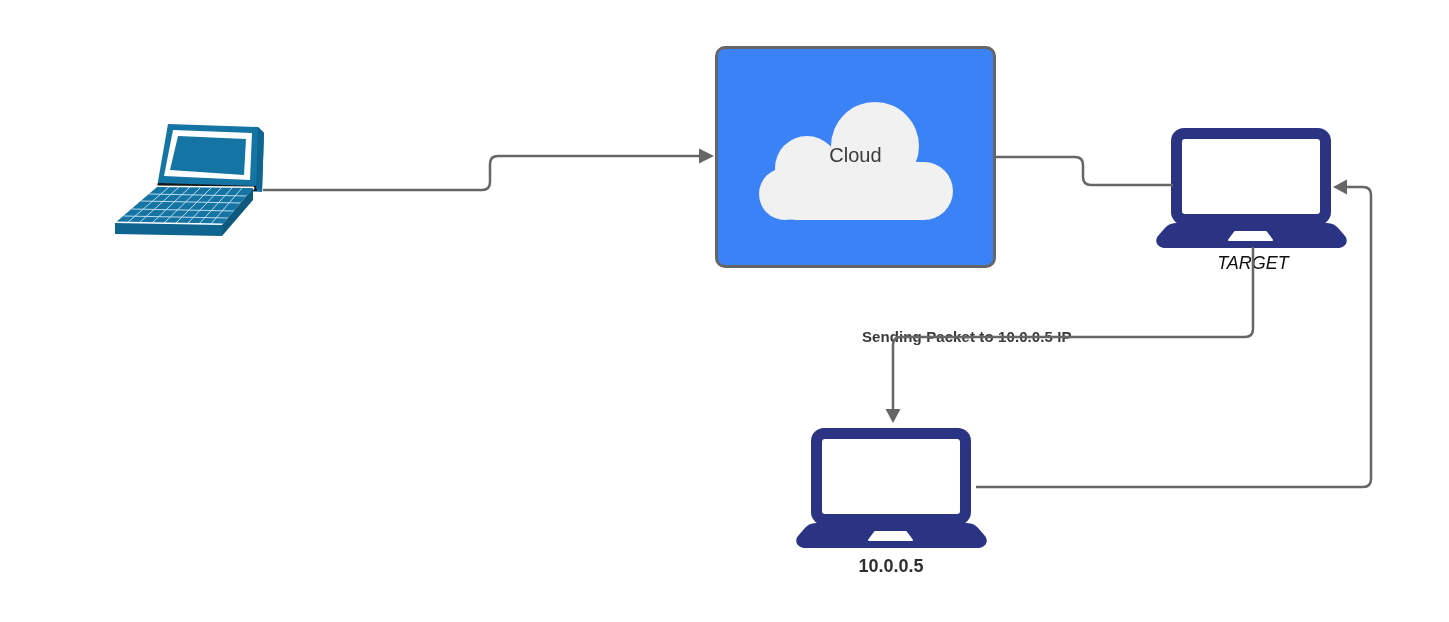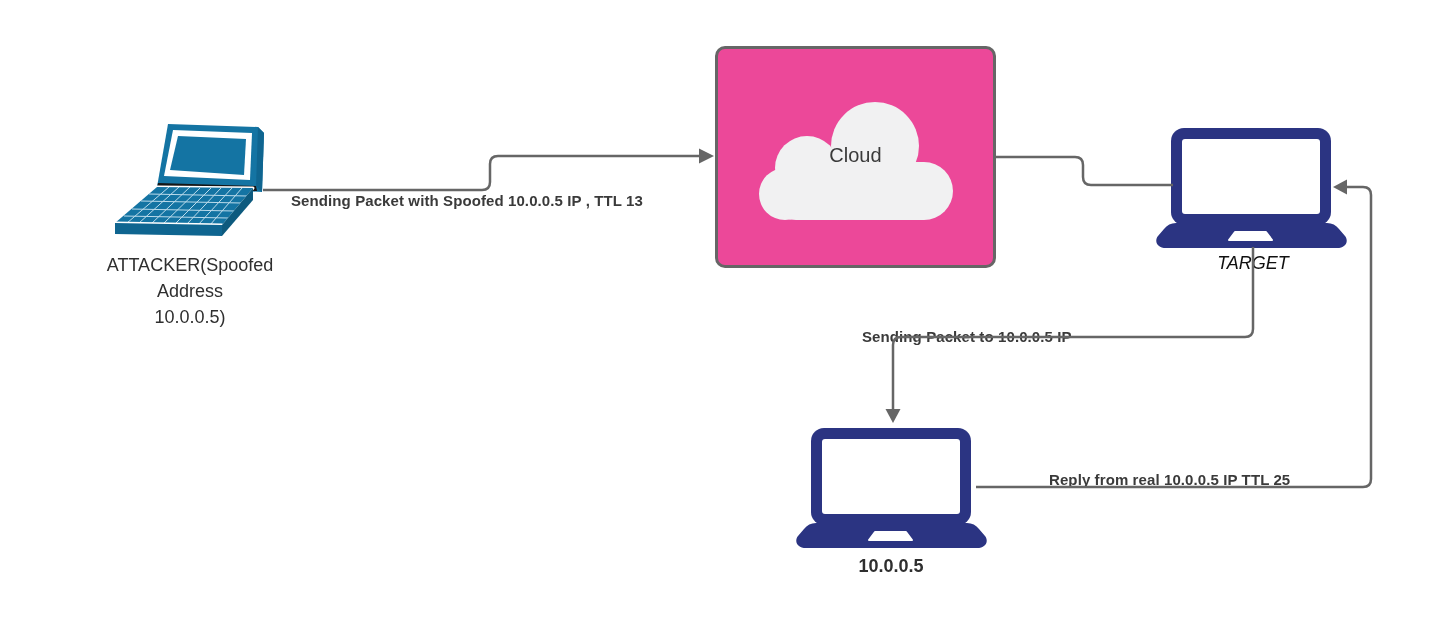--- a/index.html
+++ b/index.html
@@ -15,21 +15,21 @@
     white-space:nowrap;z-index:20;letter-spacing:0.1px;
   }
   .node-label{
     position:absolute;font-size:18px;color:#2f2f2f;text-align:center;
     white-space:pre-line;line-height:26px;z-index:20;
   }
   .target-label{font-weight:normal;font-style:italic;color:#101010;line-height:20px;}
   .host-label{line-height:20px;font-weight:bold;}
   .cloud-box{
     position:absolute;left:715px;top:46px;width:281px;height:222px;
-    border:3px solid #666666;border-radius:10px;background:#ec4899;
+    border:3px solid #666666;border-radius:10px;background:#3b82f6;
     box-sizing:border-box;z-index:10;
   }
   .cloud-shape{position:absolute;left:37px;top:53px;}
   .cloud-label{
     position:absolute;left:0;right:0;top:95px;text-align:center;
     font-size:20px;color:#3a3a3a;z-index:2;
   }
   .halo{paint-order:stroke;}
 </style>
 </head>
@@ -60,23 +60,20 @@
         <path d="M99,68 L63,104"></path>
           <path d="M109,68 L75,104"></path>
         <path d="M120,68 L86,105"></path>
           <path d="M130,68 L98,105"></path>
       </g>
 
       <polygon class="halo" points="3,103 110,105 110,116 3,114" fill="#0f6590" stroke="#ffffff" stroke-width="3" stroke-linejoin="round"></polygon>
       <polygon points="110,105 141,68 141,80 110,116" fill="#0d5a7e"></polygon>
     </svg>
   </div>
-  <div class="node-label" style="left:88px;top:252px;width:204px;">ATTACKER(Spoofed
-Address
-10.0.0.5)</div>
 
   <div class="cloud-box">
     <svg class="cloud-shape" width="198" height="118" viewBox="0 0 198 118">
       <g fill="#f1f1f2">
         <circle cx="120" cy="44" r="44"></circle>
         <circle cx="52" cy="66" r="32"></circle>
         <circle cx="30" cy="92" r="26"></circle>
         <rect x="12" y="60" width="186" height="58" rx="29"></rect>
       </g>
     </svg>
@@ -96,23 +93,21 @@
   <div class="node" style="left:795px;top:428px;width:193px;height:120px;z-index:10;">
     <svg width="193" height="120" viewBox="0 0 193 120">
       <rect x="16" y="0" width="160" height="97" rx="13" fill="#2b3482"></rect>
       <rect x="27" y="11" width="138" height="75" rx="3" fill="#ffffff"></rect>
       <path d="M21,95 H172 C177,95 181,97 184,101 L190,108 C194,113 191,120 182,120 H11 C2,120 -1,113 3,108 L9,101 C12,97 16,95 21,95 Z" fill="#2b3482"></path>
       <path d="M80,104 L111,104 L117,112 L74,112 Z" fill="#ffffff" stroke="#ffffff" stroke-width="2" stroke-linejoin="round"></path>
     </svg>
   </div>
   <div class="node-label host-label" style="left:821px;top:556px;width:140px;">10.0.0.5</div>
 
-  <div class="edge-label" style="left:291px;top:192px;">Sending Packet with Spoofed 10.0.0.5 IP , TTL 13</div>
   <div class="edge-label" style="left:862px;top:328px;">Sending Packet to 10.0.0.5 IP</div>
-  <div class="edge-label" style="left:1049px;top:471px;">Reply from real 10.0.0.5 IP TTL 25</div>
 
   <svg id="connectors" width="1449" height="622" viewBox="0 0 1449 622">
     <g fill="none" stroke="#666666" stroke-width="2.5">
       <g>
         <path d="M263,190 H482 Q490,190 490,182 V164 Q490,156 498,156 H700"></path>
         <polygon points="714,156 699,148.5 699,163.5" fill="#666666" stroke="none"></polygon>
       </g>
       <g>
         <path d="M996,157 H1075 Q1083,157 1083,165 V177 Q1083,185 1091,185 H1173"></path>
       </g>

